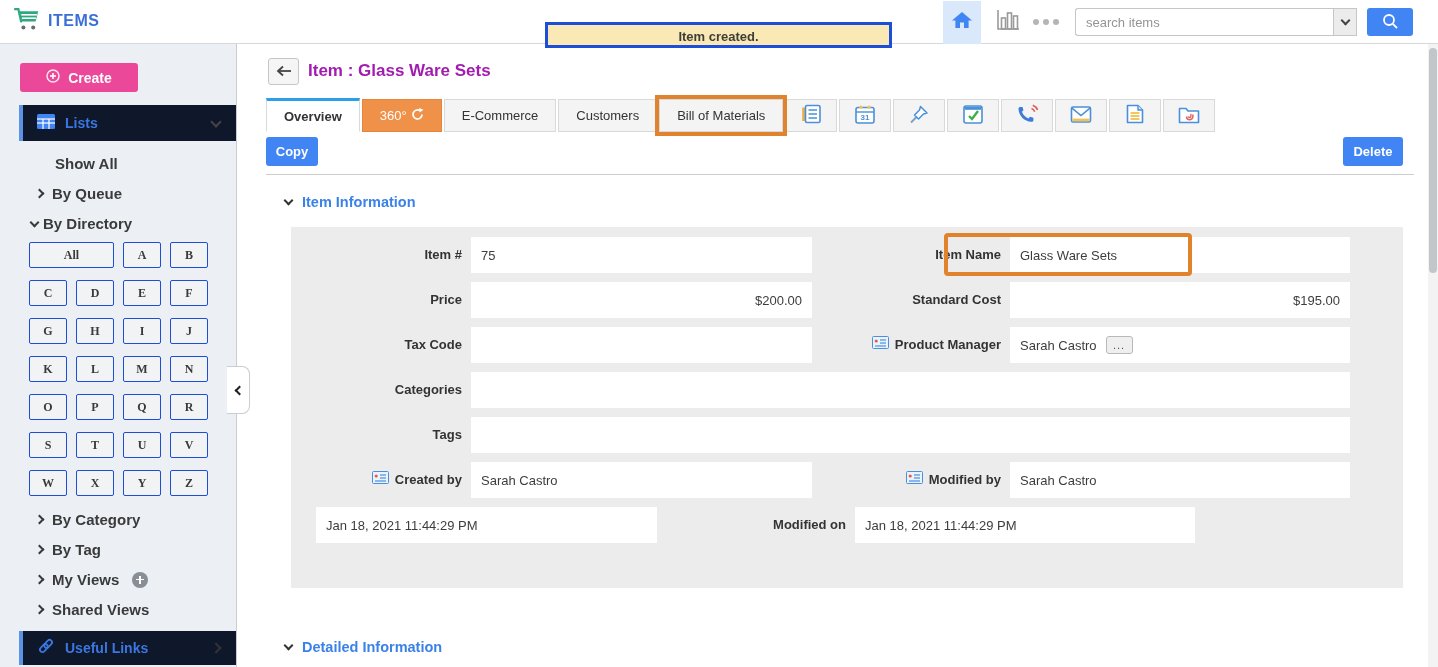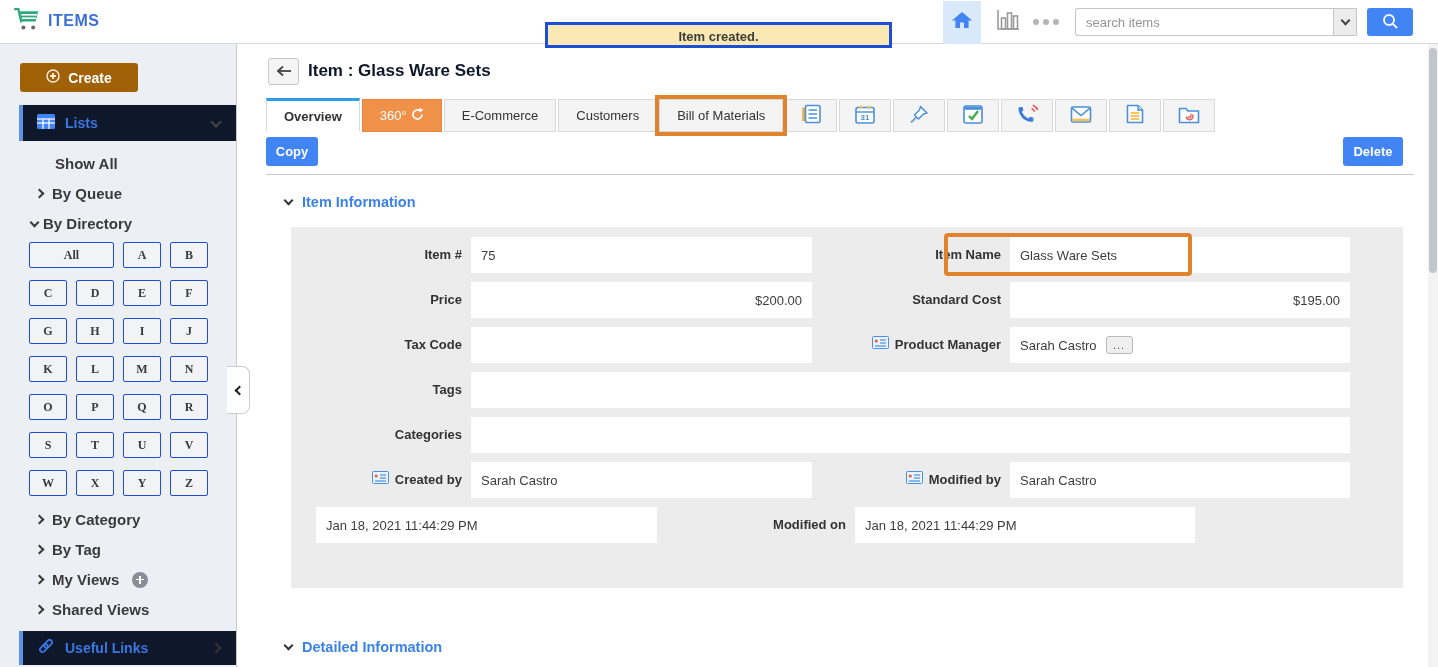--- a/index.html
+++ b/index.html
@@ -33,21 +33,21 @@
   #search-input::placeholder { color:#949494; }
   .dd-btn { width:24px; height:28px; background:#ececec; border:1px solid #c6c6c6;
             display:flex; align-items:center; justify-content:center; cursor:pointer; margin-right:10px; }
   .search-btn { width:46px; height:28px; background:#4184F3; border:none; border-radius:3px;
                 display:flex; align-items:center; justify-content:center; cursor:pointer; margin-right:25px; }
 
   
   #sidebar { position:absolute; left:0; top:44px; width:237px; height:623px;
              background:#ECF0F4; border-right:1px solid #c9cdd2; }
   .create-btn { position:absolute; left:20px; top:19px; width:118px; height:29px;
-                background:#a16207; border:none; border-radius:3px; color:#fff; font-weight:bold;
+                background:#ec4899; border:none; border-radius:3px; color:#fff; font-weight:bold;
                 font-size:14px; display:flex; align-items:center; justify-content:center; gap:8px; cursor:pointer; }
   .side-row { position:absolute; left:19px; right:0; height:36px; background:#0f172a;
               border-left:4px solid #5B93E5; display:flex; align-items:center; cursor:pointer; }
   .side-row .lbl { font-size:14px; font-weight:bold; color:#3B77E0; margin-left:10px; }
   #lists-row { top:61px; }
   #useful-row { top:587px; height:34px; }
   .nav-item { position:absolute; font-size:15px; font-weight:bold; color:#3a3a3a;
               display:flex; align-items:center; gap:9px; cursor:pointer; }
   #alpha-grid { position:absolute; left:29px; top:198px; width:180px; display:grid;
                 grid-template-columns:repeat(4,38px); grid-auto-rows:26px; column-gap:9px; row-gap:12px; }
@@ -62,21 +62,21 @@
   .add-circle::after  { left:7.2px; top:4px; width:1.8px; height:8px; }
   #collapse-handle { position:absolute; left:227px; top:366px; width:23px; height:48px; background:#fff;
                      border:1px solid #c9cdd2; border-left:none; border-radius:0 8px 8px 0; z-index:4;
                      display:flex; align-items:center; justify-content:center; cursor:pointer; }
 
   
   #main { position:absolute; left:238px; top:44px; width:1200px; height:623px; background:#fff; }
   .back-btn { position:absolute; left:30px; top:14px; width:31px; height:27px; background:#F5F5F5;
               border:1px solid #c6c6c6; border-radius:3px; display:flex; align-items:center;
               justify-content:center; cursor:pointer; }
-  #page-title { position:absolute; left:70px; top:17px; font-size:17px; font-weight:bold; color:#0f172a; }
+  #page-title { position:absolute; left:70px; top:17px; font-size:17px; font-weight:bold; color:#a21caf; }
 
   #tabs { position:absolute; left:28px; top:54px; display:flex; align-items:flex-end; }
   .tab { height:33px; background:#F4F4F4; border:1px solid #D9D9D9; margin-right:2px;
          padding:0 17px; font-size:13px; color:#333; display:flex; align-items:center;
          justify-content:center; cursor:pointer; white-space:nowrap; }
   .tab.active { background:#fff; border-top:3px solid #2B9FE8; border-bottom-color:#fff;
                 font-weight:bold; height:34px; }
   .tab.orange { background:#F0914A; border-color:#E8853C; color:#fff; gap:2px; }
   .tab.hl { box-shadow:0 0 0 4px #E0832C; z-index:1; position:relative; }
   .tab.icon-tab { width:52px; padding:0; }
@@ -426,26 +426,26 @@
       <div class="inpR">
         <div class="input-like">
           <span>Sarah Castro</span>
           <button class="lookup-btn">...</button>
         </div>
       </div>
     </div>
 
 
     <div class="frow">
+      <div class="lblL">Categories</div>
+      <div class="inpFull"><input class="fld" readonly="" value="" style=""></div>
+    </div>
+
+    <div class="frow">
       <div class="lblL">Tags</div>
-      <div class="inpFull"><input class="fld" readonly="" value="" style=""></div>
-    </div>
-
-    <div class="frow">
-      <div class="lblL">Categories</div>
       <div class="inpFull"><input class="fld" readonly="" value="" style=""></div>
     </div>
 
     <div class="frow">
       <div class="lblL">
         <span>
           <svg width="17" height="13" viewBox="0 0 17 13">
             <rect x="0.5" y="0.5" width="16" height="12" rx="1" fill="#EAF3FC" stroke="#4a90d9"></rect>
             <circle cx="4.2" cy="5" r="1.6" fill="#E25B4B"></circle>
             <line x1="8" y1="4" x2="14" y2="4" stroke="#4a90d9" stroke-width="1.2"></line>

